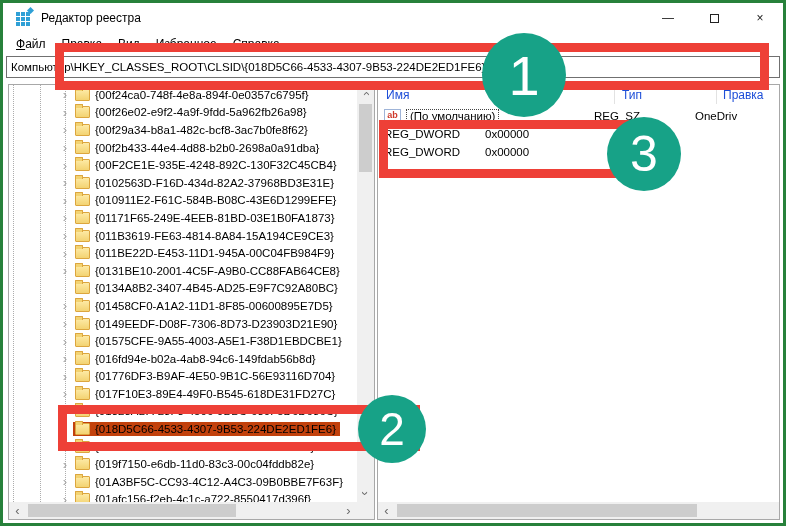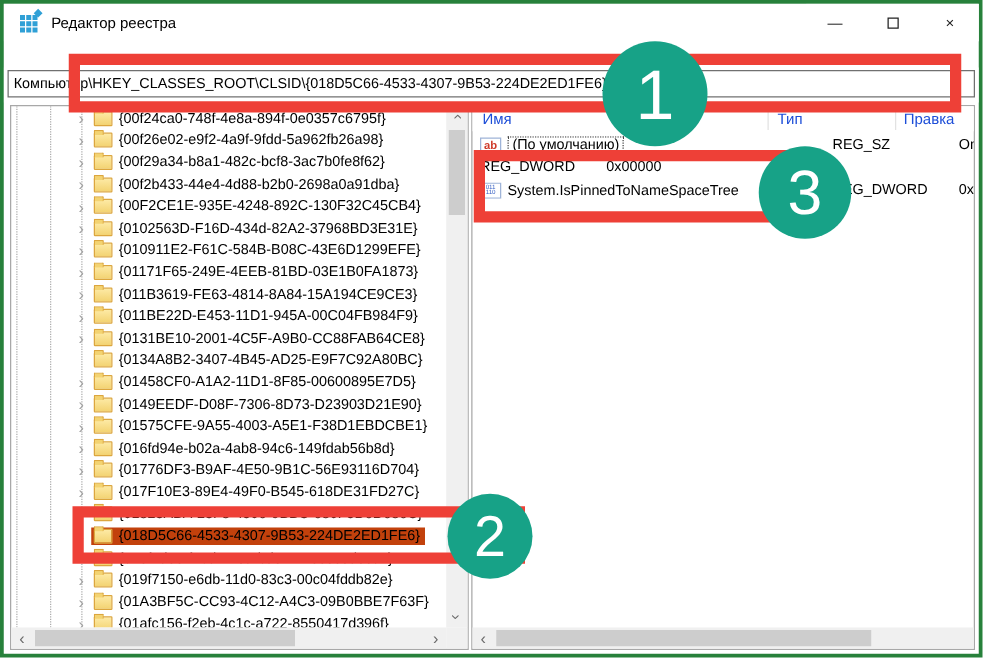--- a/index.html
+++ b/index.html
@@ -76,21 +76,21 @@
   
   .lv-header { position:absolute; left:0; top:0; right:0; height:20px; background:#fff;
                font-size:12px; color:#1d4ed8; }
   .lv-header .col { position:absolute; top:0; height:20px; line-height:20px; }
   .col-name { left:8px; }  .col-type { left:244px; }  .col-data { left:345px; }
   .hdr-sep { position:absolute; top:2px; height:17px; width:0; border-left:1px solid #e2e2e2; }
   .hs1 { left:236px; } .hs2 { left:338px; }
   .lv-body { position:absolute; left:0; top:22px; right:0; bottom:17px; overflow:hidden; }
   .val-row { height:18px; display:flex; align-items:center; padding-left:6px;
              font-size:11.5px; color:#000; white-space:nowrap; }
-  .vcell-name { width:282px; display:flex; align-items:flex-end; overflow:hidden; flex:none; }
+  .vcell-name { width:210px; display:flex; align-items:flex-start; overflow:hidden; flex:none; }
   .vcell-type { width:101px; flex:none; overflow:hidden; }
   .vcell-data { flex:1; overflow:hidden; }
   .reg-icon { width:17px; height:13px; flex:none; margin-right:5px; border:1px solid #9fb4d8;
               background:#fff; display:inline-flex; align-items:center; justify-content:center; }
   .reg-sz-icon::before { content:"ab"; color:#cf3a2a; font-size:9px; font-weight:bold;
               line-height:1; }
   .reg-dword-icon::before { content:"011\A 110"; white-space:pre; color:#3a62c4;
               font-size:5px; line-height:4px; text-align:center; }
   .focus-rect { border:1px dotted #444; padding:0 3px; }
 
@@ -130,20 +130,27 @@
         </button>
       <button class="win-btn max">
           <span></span>
         </button>
       <button class="win-btn">
           <span>×</span>
         </button>
     </div>
   </div>
 
+  <div class="menubar">
+    <span class="menu-item">Файл</span>
+    <span class="menu-item">Правка</span>
+    <span class="menu-item">Вид</span>
+    <span class="menu-item">Избранное</span>
+    <span class="menu-item">Справка</span>
+  </div>
 
   <div class="addressbar">
     <div class="address-input">Компьютер\HKEY_CLASSES_ROOT\CLSID\{018D5C66-4533-4307-9B53-224DE2ED1FE6}</div>
   </div>
 
   <div class="tree-panel">
     <div class="tree-scroll">
       <div class="guide g1"></div>
       <div class="guide g2"></div>
       <div class="guide g3"></div>
@@ -350,24 +357,20 @@
             <span class="focus-rect">(По умолчанию)</span>
           </span>
         <span class="vcell-type">REG_SZ</span>
         <span class="vcell-data">OneDriv</span>
       </div>
       <div class="val-row">
         <span class="vcell-type">REG_DWORD</span>
         <span class="vcell-data">0x00000</span>
       </div>
       <div class="val-row">
-        <span class="vcell-name">
-            <span class="reg-icon reg-dword-icon"></span>
-            <span>System.IsPinnedToNameSpaceTree</span>
-          </span>
         <span class="vcell-type">REG_DWORD</span>
         <span class="vcell-data">0x00000</span>
       </div>
     </div>
     <div class="sb right-hsb">
       <div class="sb-arrow left">‹</div>
       <div class="hthumb" style="left:19px; width:300px;"></div>
     </div>
   </div>
 

